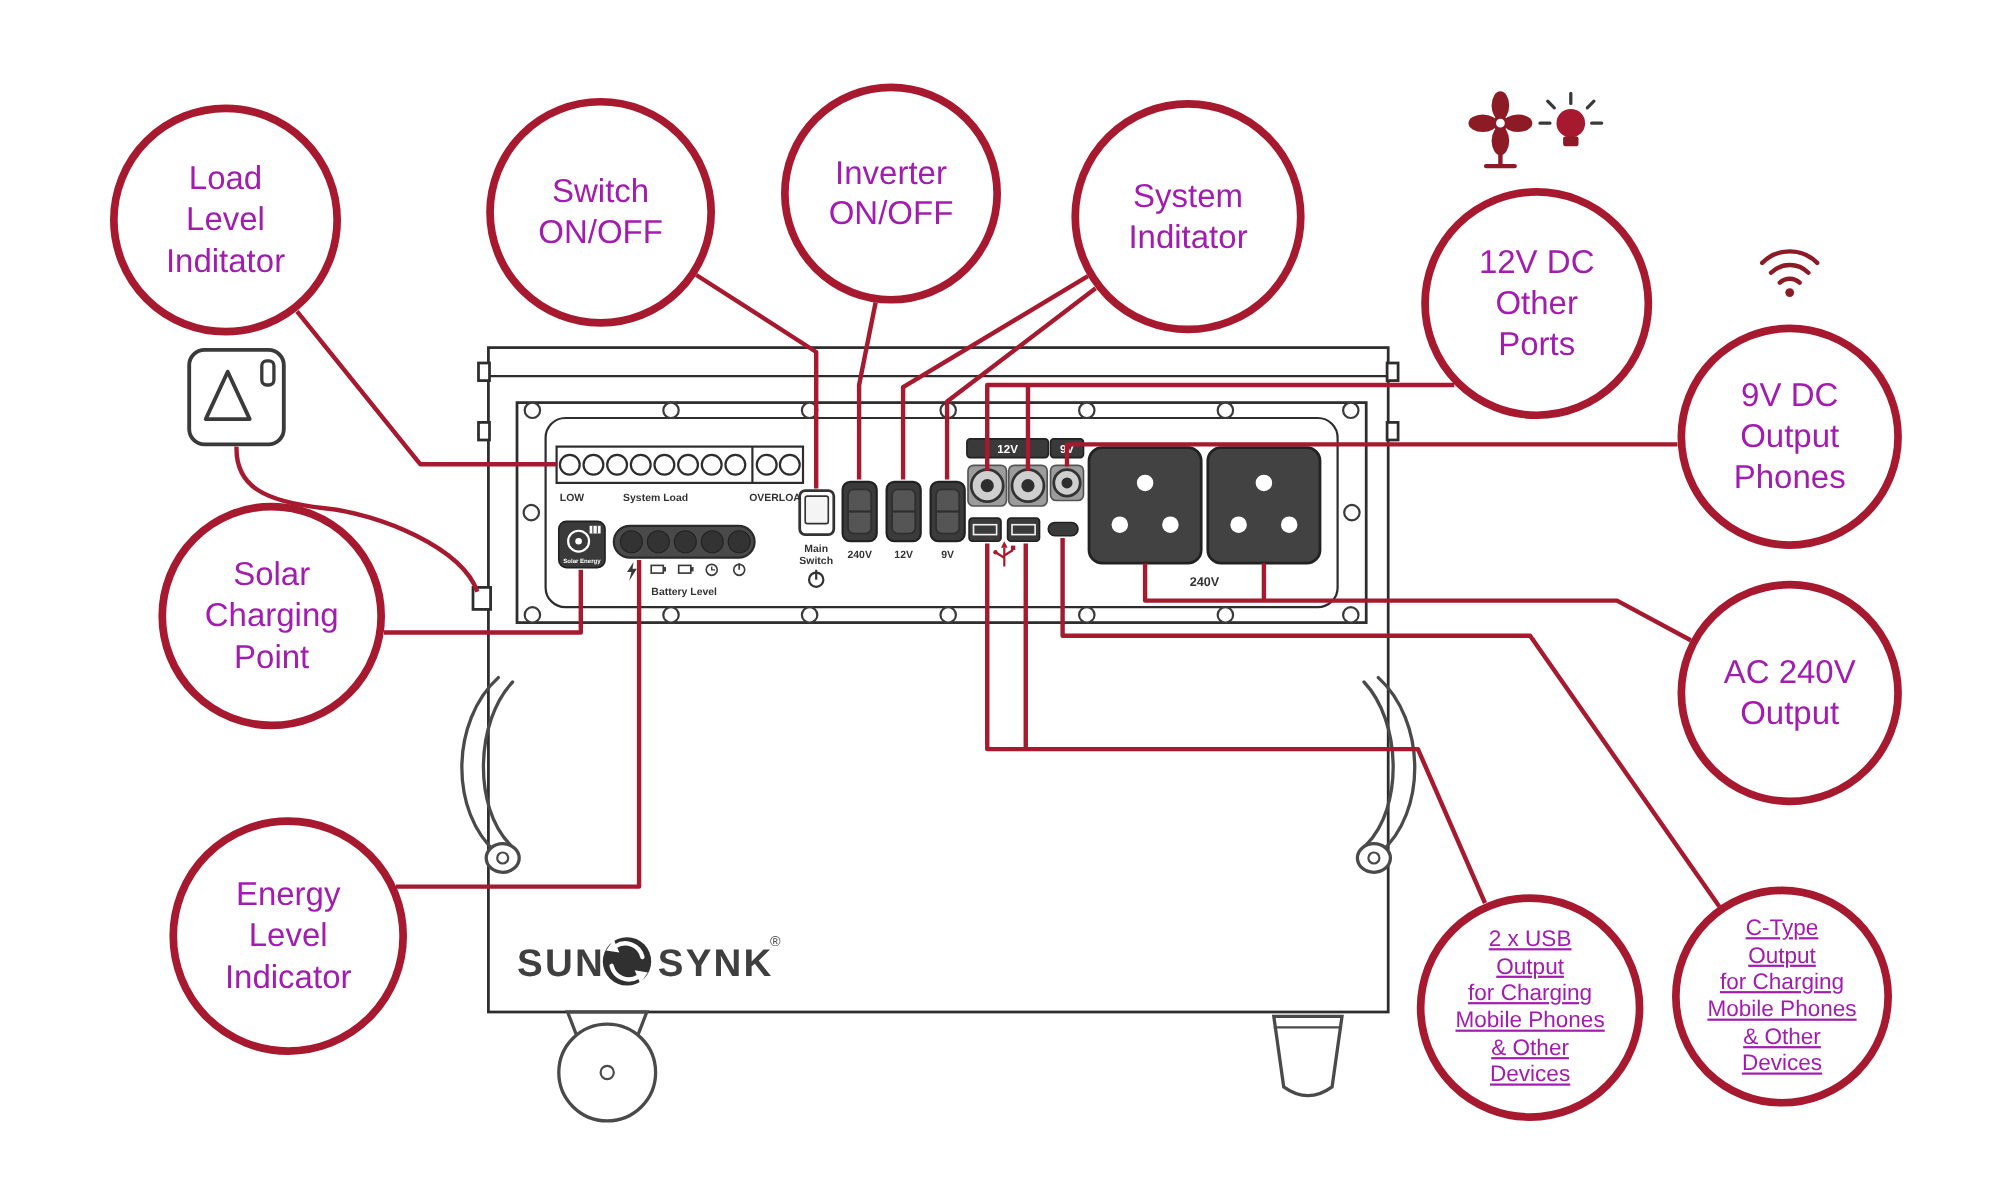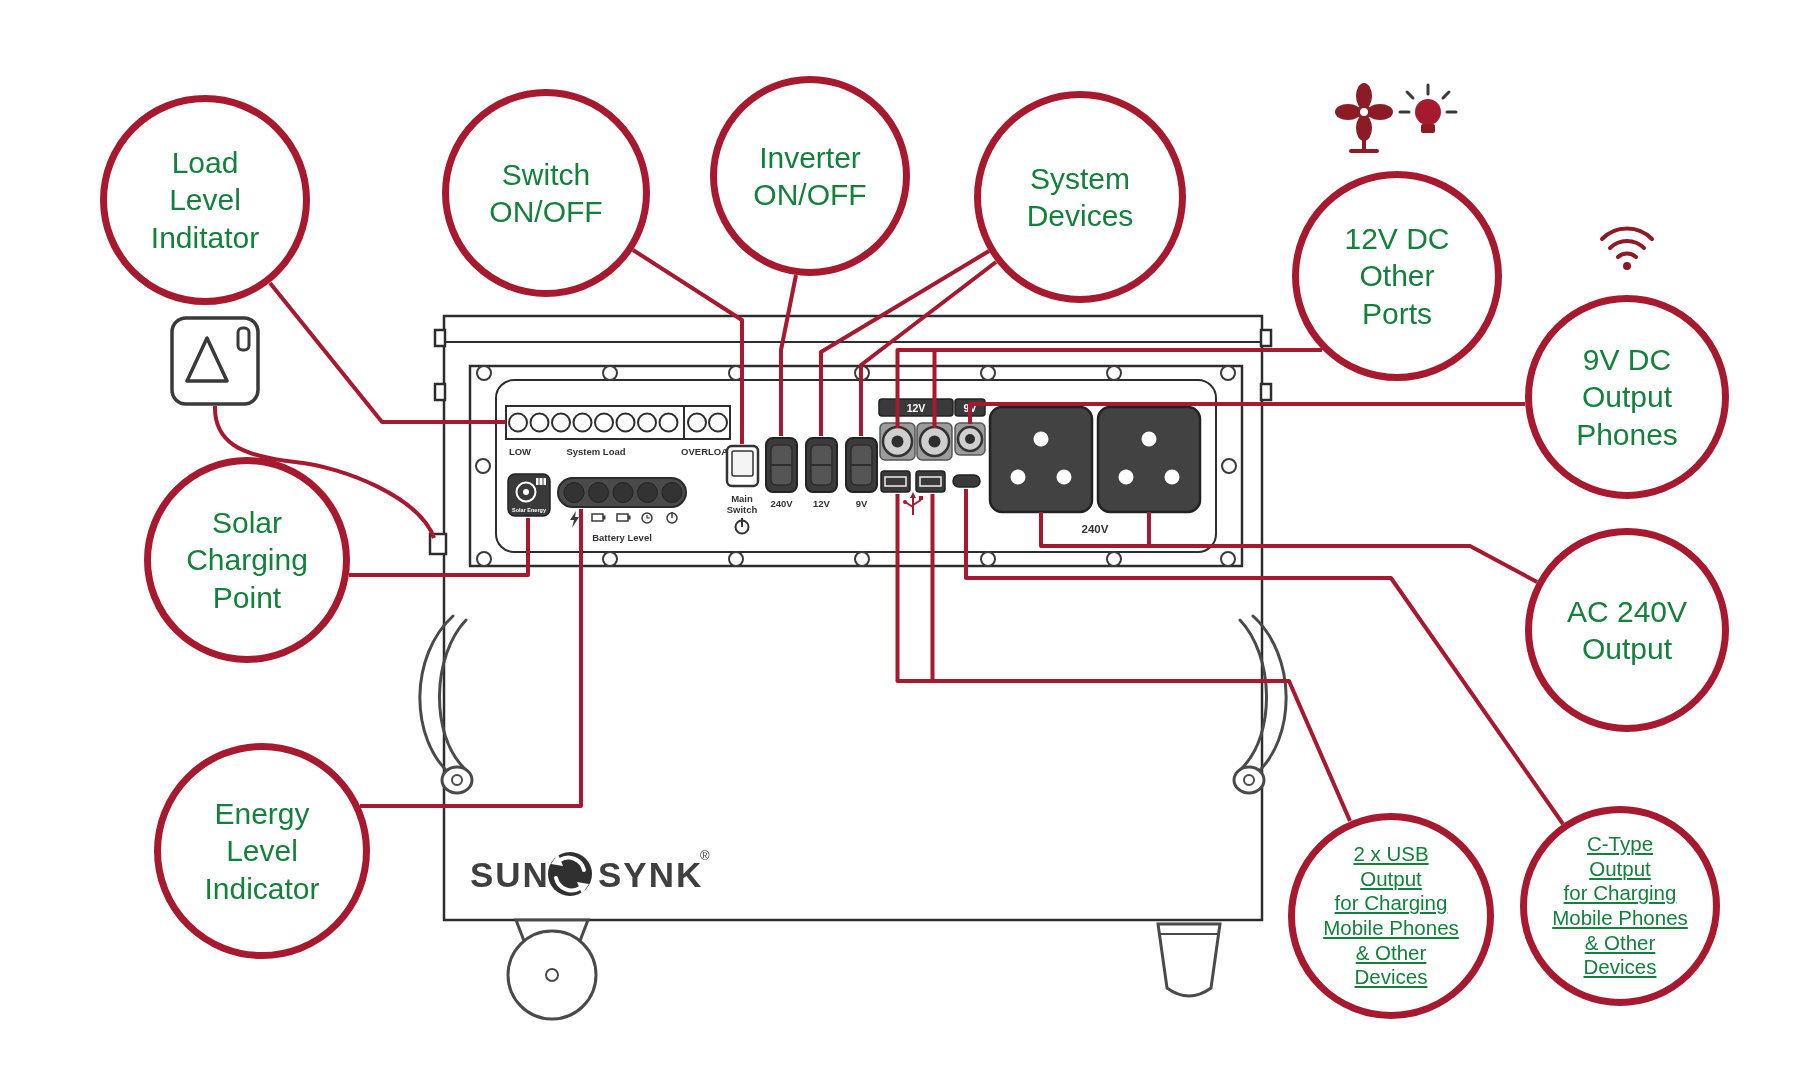--- a/index.html
+++ b/index.html
@@ -2,21 +2,21 @@
 <html style="--accent: #a6192e; --icon-red: #8d1b26; --outline: #2d2d2d; --dark-fill: #3a3a3a;"><head>
 <meta charset="utf-8">
 <style>
   html,body{margin:0;padding:0;background:#fff;}
   #stage{position:relative;width:1808px;height:1090px;overflow:hidden;background:#fff;
          font-family:"Liberation Sans",sans-serif;}
   #diagram-svg{position:absolute;left:0;top:0;}
   .callout{position:absolute;box-sizing:border-box;border:7px solid var(--accent);
            border-radius:50%;background:#fff;display:flex;align-items:center;justify-content:center;}
   .callout-text{white-space:pre-line;text-align:center;font-size:30px;line-height:1.24;
-                color:#15803d;font-weight:400;}
+                color:#a21caf;font-weight:400;}
   .callout.small .callout-text{font-size:20.5px;line-height:1.2;text-decoration:underline;}
   
   .dev{fill:#fff;stroke:var(--outline);stroke-width:2.5;}
   .thin{fill:none;stroke:var(--outline);stroke-width:2;}
   .screw{fill:#fff;stroke:#3a3a3a;stroke-width:2;}
   .darkfill{fill:var(--dark-fill);stroke:#222;stroke-width:1.5;}
   .graybase{fill:#9c9c9c;stroke:#555;stroke-width:1.5;}
   .red{fill:none;stroke:var(--accent);stroke-width:4;stroke-linejoin:round;}
   .redfill{fill:var(--accent);}
   .iconred{fill:none;stroke:var(--icon-red);stroke-width:4;stroke-linecap:round;}
@@ -278,21 +278,21 @@
 <div class="callout" style="left:442px;top:89px;width:208px;height:208px">
   <div class="callout-text">Switch
 ON/OFF</div>
 </div>
 <div class="callout" style="left:710px;top:76px;width:200px;height:200px">
   <div class="callout-text">Inverter
 ON/OFF</div>
 </div>
 <div class="callout" style="left:974px;top:91px;width:212px;height:212px">
   <div class="callout-text">System
-Devices</div>
+Inditator</div>
 </div>
 <div class="callout" style="left:1292px;top:171px;width:210px;height:210px">
   <div class="callout-text">12V DC
 Other
 Ports</div>
 </div>
 <div class="callout" style="left:1525px;top:295px;width:204px;height:204px">
   <div class="callout-text">9V DC
 Output
 Phones</div>

